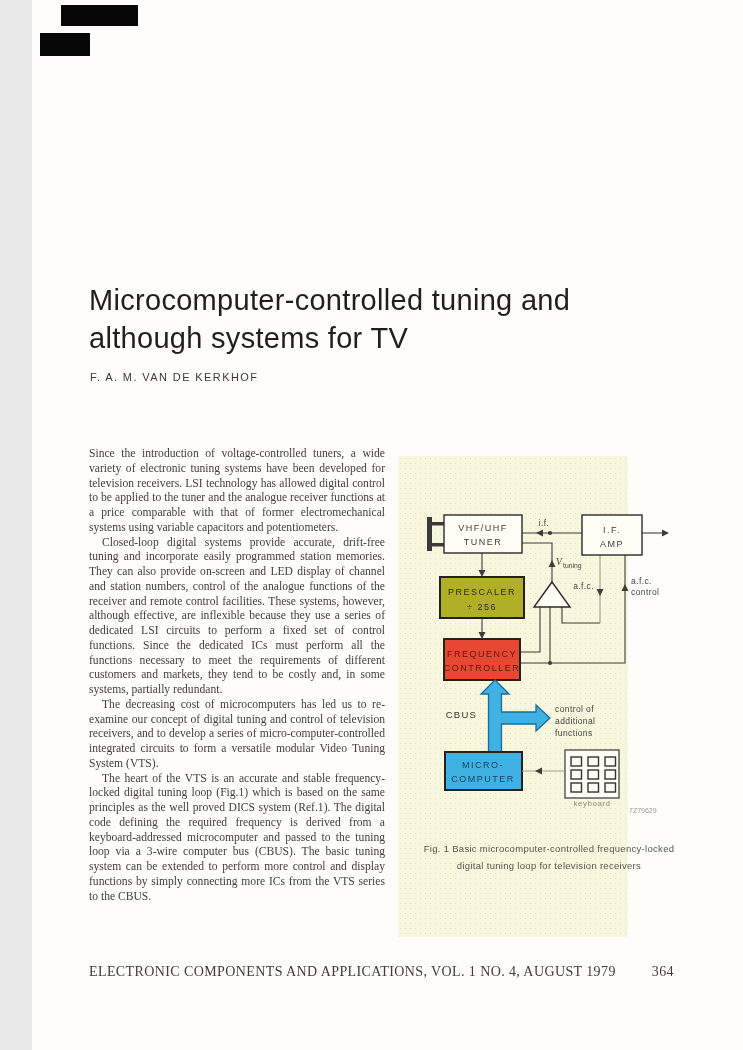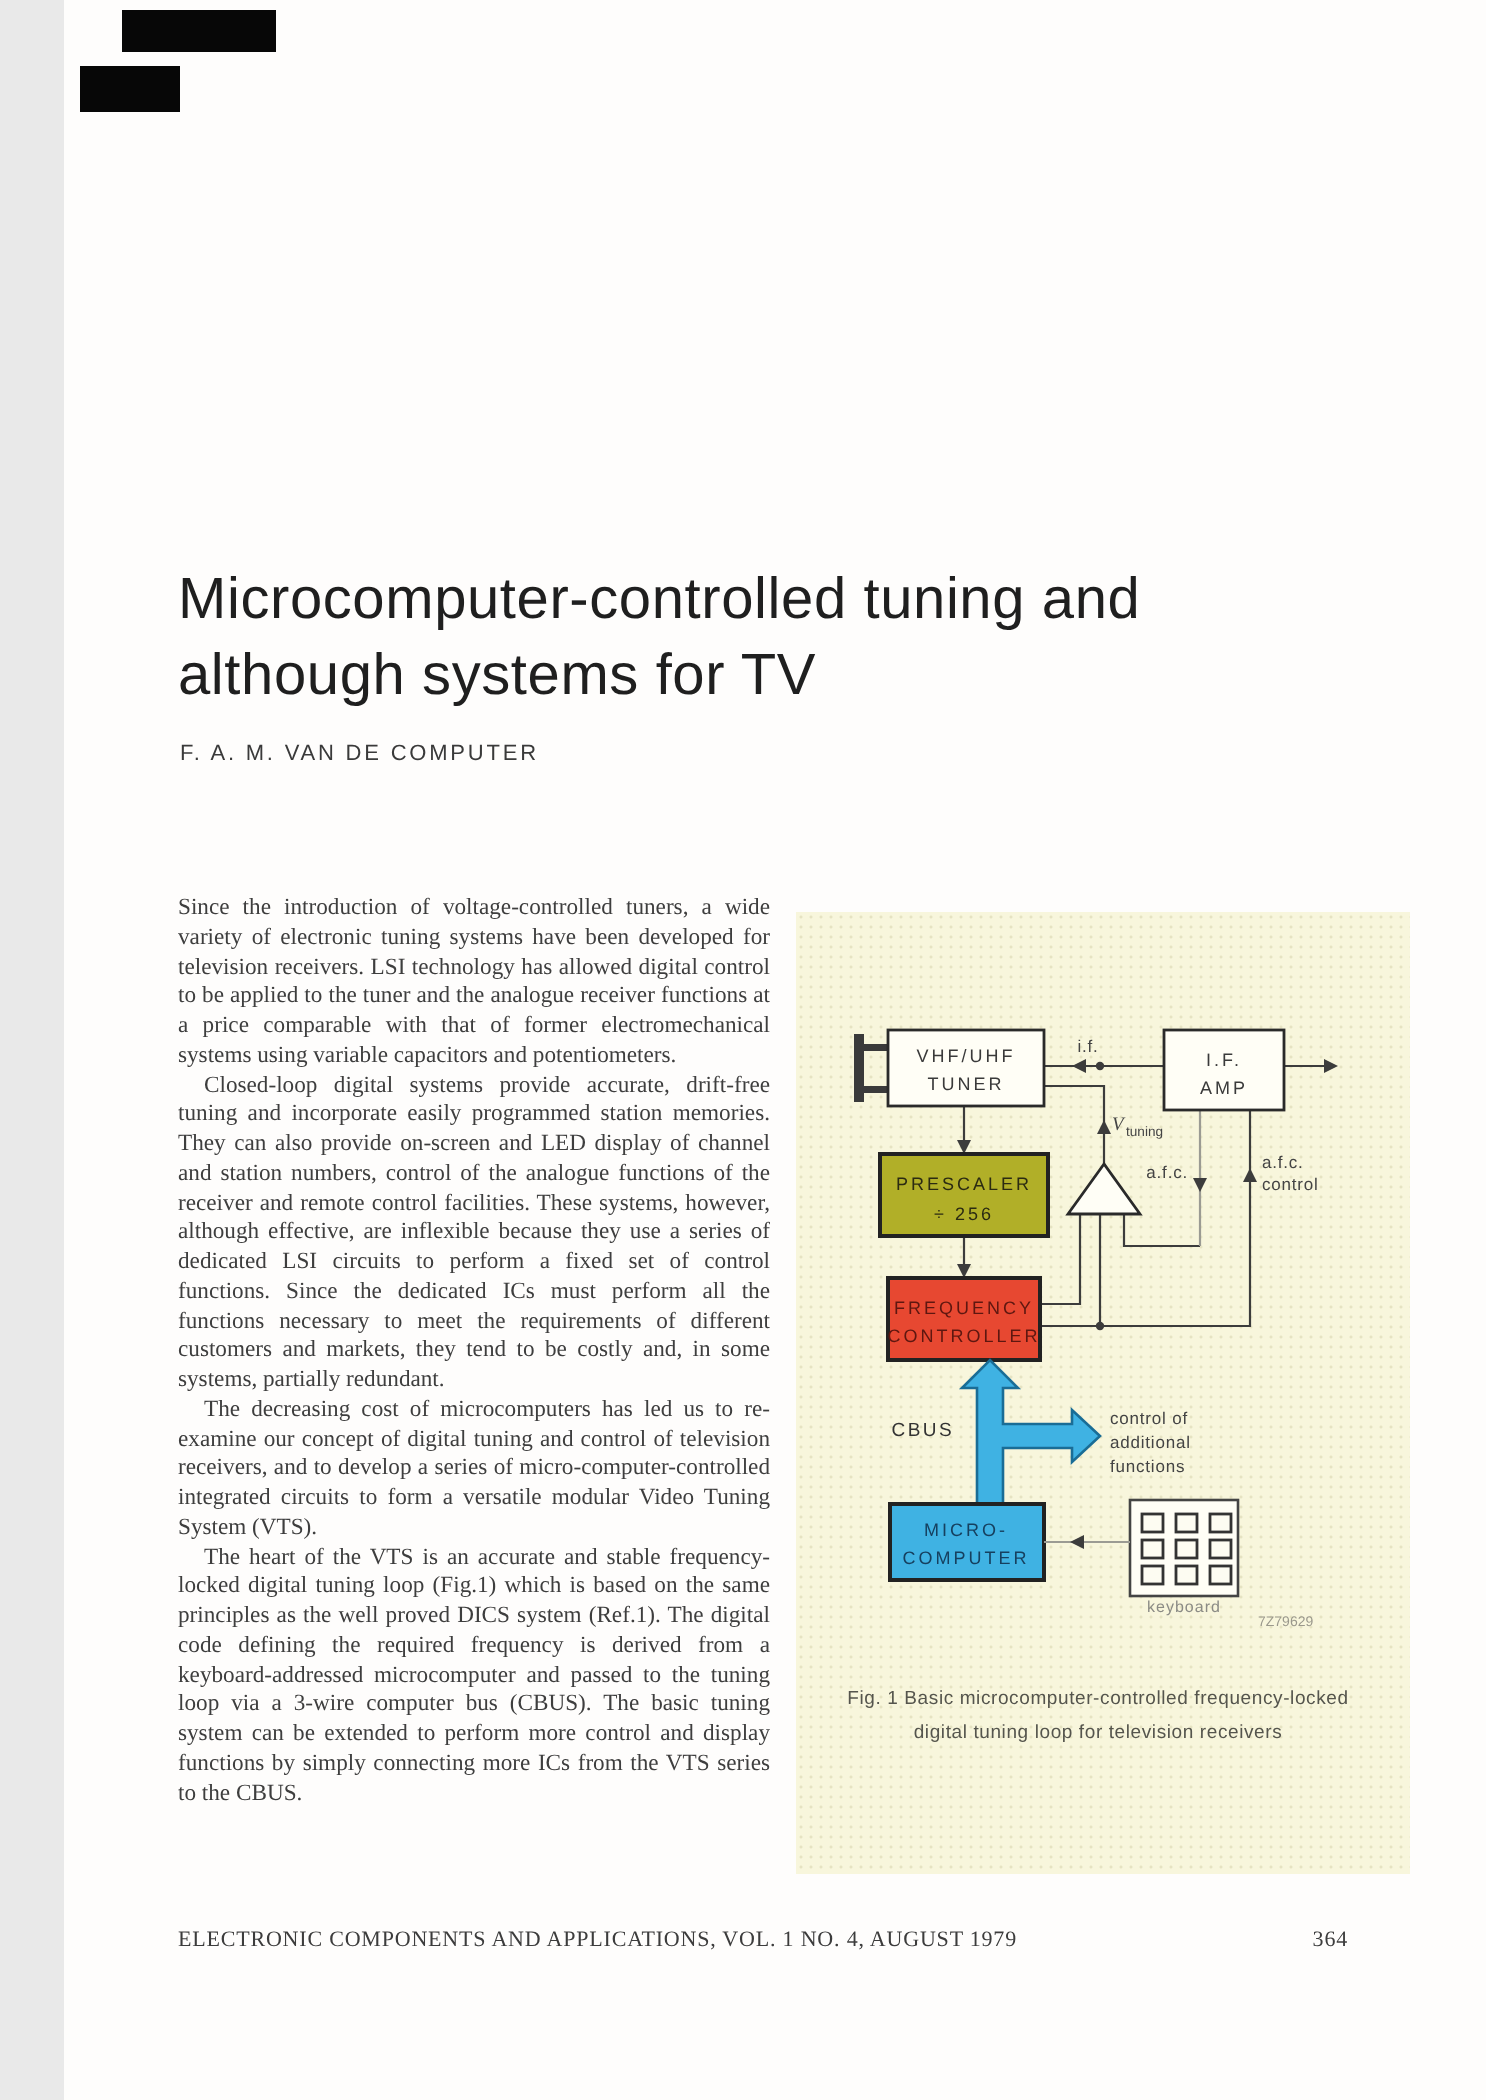--- a/index.html
+++ b/index.html
@@ -13,21 +13,21 @@
          font-family:"Liberation Sans",sans-serif;font-size:29px;line-height:38px;
          color:#1f1f1f;letter-spacing:0.3px;}
   .author{position:absolute;left:58px;top:371px;
           font-family:"Liberation Sans",sans-serif;font-size:11px;
           letter-spacing:1.4px;color:#3a3a3a;}
   .bodycol{position:absolute;left:57px;top:447px;width:296px;
            font-size:11.6px;line-height:14.75px;color:#3e3e3e;
            text-align:justify;}
   .bodycol p{margin:0;font-family:Liberation Serif, serif;}
   .bodycol p + p{text-indent:13px;}
-  .figure-panel{position:absolute;left:366px;top:456px;width:307px;height:481px;
+  .figure-panel{position:absolute;left:366px;top:456px;width:230px;height:481px;
                 background-color:#f8f6dc;
                 background-image:radial-gradient(rgba(150,140,80,0.18) 0.6px, rgba(0,0,0,0) 0.9px);
                 background-size:5px 5px;}
   .figure-panel svg{display:block;}
   svg text{font-family:"Liberation Sans",sans-serif;fill:#3a3a3a;}
   .blk{font-size:9px;letter-spacing:1.5px;text-anchor:middle;}
   .blk-dark{fill:#2b2b12;}
   .blk-red{fill:#5e1710;}
   .blk-blue{fill:#16405f;}
   .lbl{font-size:8.5px;letter-spacing:0.4px;fill:#444;}
@@ -38,36 +38,36 @@
   .cbus-lbl{font-size:9.5px;letter-spacing:1.2px;fill:#333;text-anchor:end;}
   .kbd-lbl{font-size:8px;fill:#8b8b85;text-anchor:middle;letter-spacing:0.5px;}
   .code-lbl{font-size:7px;fill:#9a988c;}
   .cap{font-size:9.5px;fill:#55554d;text-anchor:middle;letter-spacing:0.3px;}
   .wire{stroke:#3c3c3c;stroke-width:1.1;fill:none;}
   .wire-gray{stroke:#9b9b93;stroke-width:1.1;fill:none;}
   .ah{fill:#3c3c3c;stroke:none;}
   .dot{fill:#3c3c3c;}
   .footer{position:absolute;left:57px;top:964px;width:585px;display:flex;
           justify-content:space-between;align-items:baseline;
-          font-size:11px;color:#3c3c3c;letter-spacing:0.4px;}
+          font-size:14px;color:#3c3c3c;letter-spacing:0.4px;}
 </style>
 </head>
 <body>
 
 <div class="page">
 
   <div class="scan-bar bar1"></div>
   <div class="scan-bar bar2"></div>
 
   <div class="title">
     <div>Microcomputer-controlled tuning and</div>
     <div>although systems for TV</div>
   </div>
 
-  <div class="author">F. A. M. VAN DE COMPUTER</div>
+  <div class="author">F. A. M. VAN DE KERKHOF</div>
 
   <div class="bodycol">
     <p>Since the introduction of voltage-controlled tuners, a wide variety of electronic tuning systems have been developed for television receivers. LSI technology has allowed digital control to be applied to the tuner and the analogue receiver functions at a price comparable with that of former electromechanical systems using variable capacitors and potentiometers.</p>
     <p>Closed-loop digital systems provide accurate, drift-free tuning and incorporate easily programmed station memories. They can also provide on-screen and LED display of channel and station numbers, control of the analogue functions of the receiver and remote control facilities. These systems, however, although effective, are inflexible because they use a series of dedicated LSI circuits to perform a fixed set of control functions. Since the dedicated ICs must perform all the functions necessary to meet the requirements of different customers and markets, they tend to be costly and, in some systems, partially redundant.</p>
     <p>The decreasing cost of microcomputers has led us to re-examine our concept of digital tuning and control of television receivers, and to develop a series of micro-computer-controlled integrated circuits to form a versatile modular Video Tuning System (VTS).</p>
     <p>The heart of the VTS is an accurate and stable frequency-locked digital tuning loop (Fig.1) which is based on the same principles as the well proved DICS system (Ref.1). The digital code defining the required frequency is derived from a keyboard-addressed microcomputer and passed to the tuning loop via a 3-wire computer bus (CBUS). The basic tuning system can be extended to perform more control and display functions by simply connecting more ICs from the VTS series to the CBUS.</p>
   </div>
 
   <div class="figure-panel">
     <svg width="289" height="481" viewBox="0 0 289 481">

